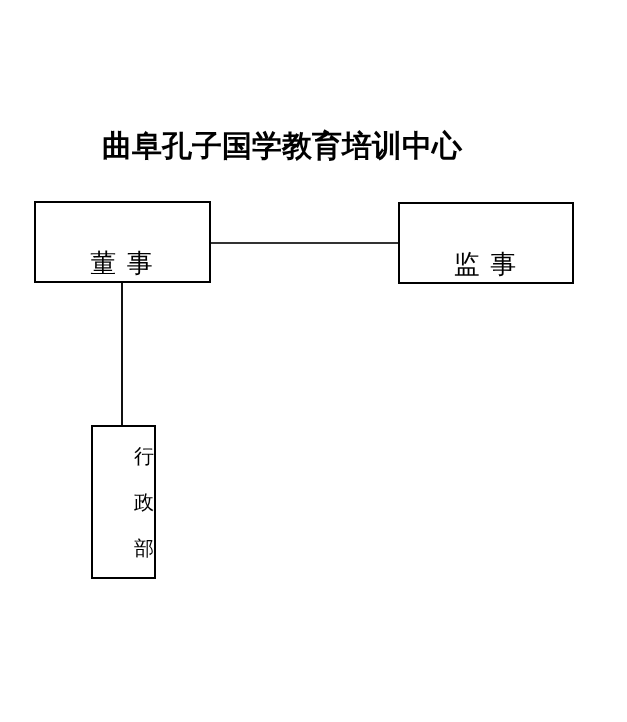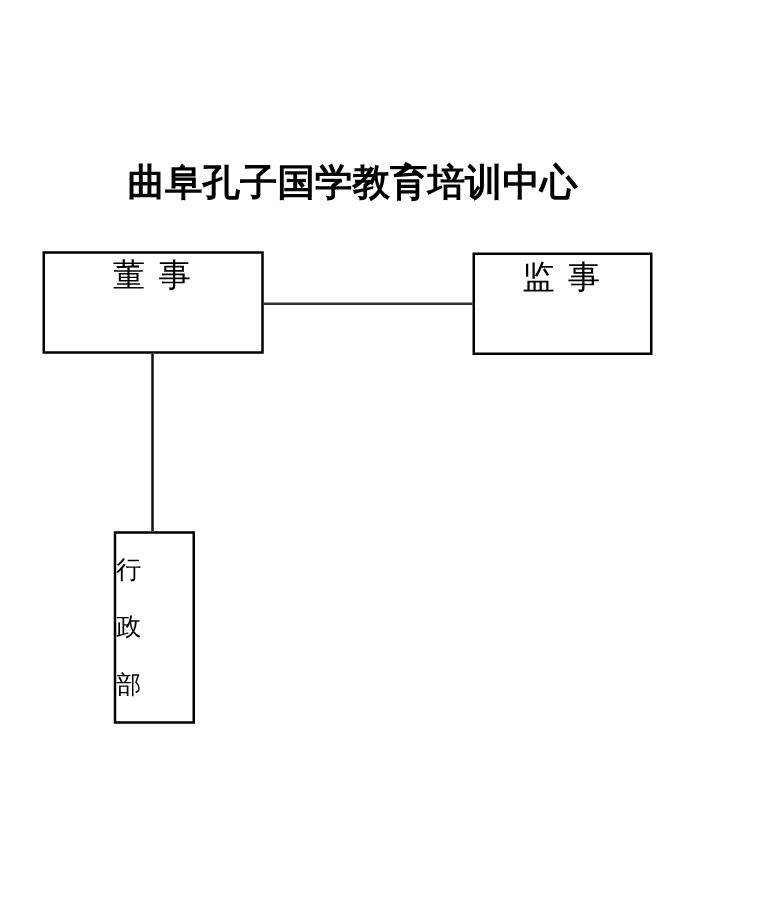--- a/index.html
+++ b/index.html
@@ -26,39 +26,39 @@
     letter-spacing: 0px;
     white-space: nowrap;
     margin-top: 34px;
   }
   .org-box {
     position: absolute;
     box-sizing: border-box;
     border: 2px solid #000000;
     background: #ffffff;
     display: flex;
-    align-items: flex-start;
+    align-items: flex-end;
     justify-content: center;
     color: #000000;
   }
   .org-box.horizontal-label {
     font-size: 26px;
     letter-spacing: 2px;
     white-space: pre;
   }
   .box-director {
     left: 34px;
     top: 201px;
     width: 177px;
     height: 82px;
   }
   .box-supervisor {
-    left: 378px;
+    left: 398px;
     top: 202px;
-    width: 144px;
+    width: 176px;
     height: 82px;
   }
   .box-admin {
     left: 91px;
     top: 425px;
     width: 65px;
     height: 154px;
     flex-direction: column;
     gap: 26px;
     font-size: 20px;

